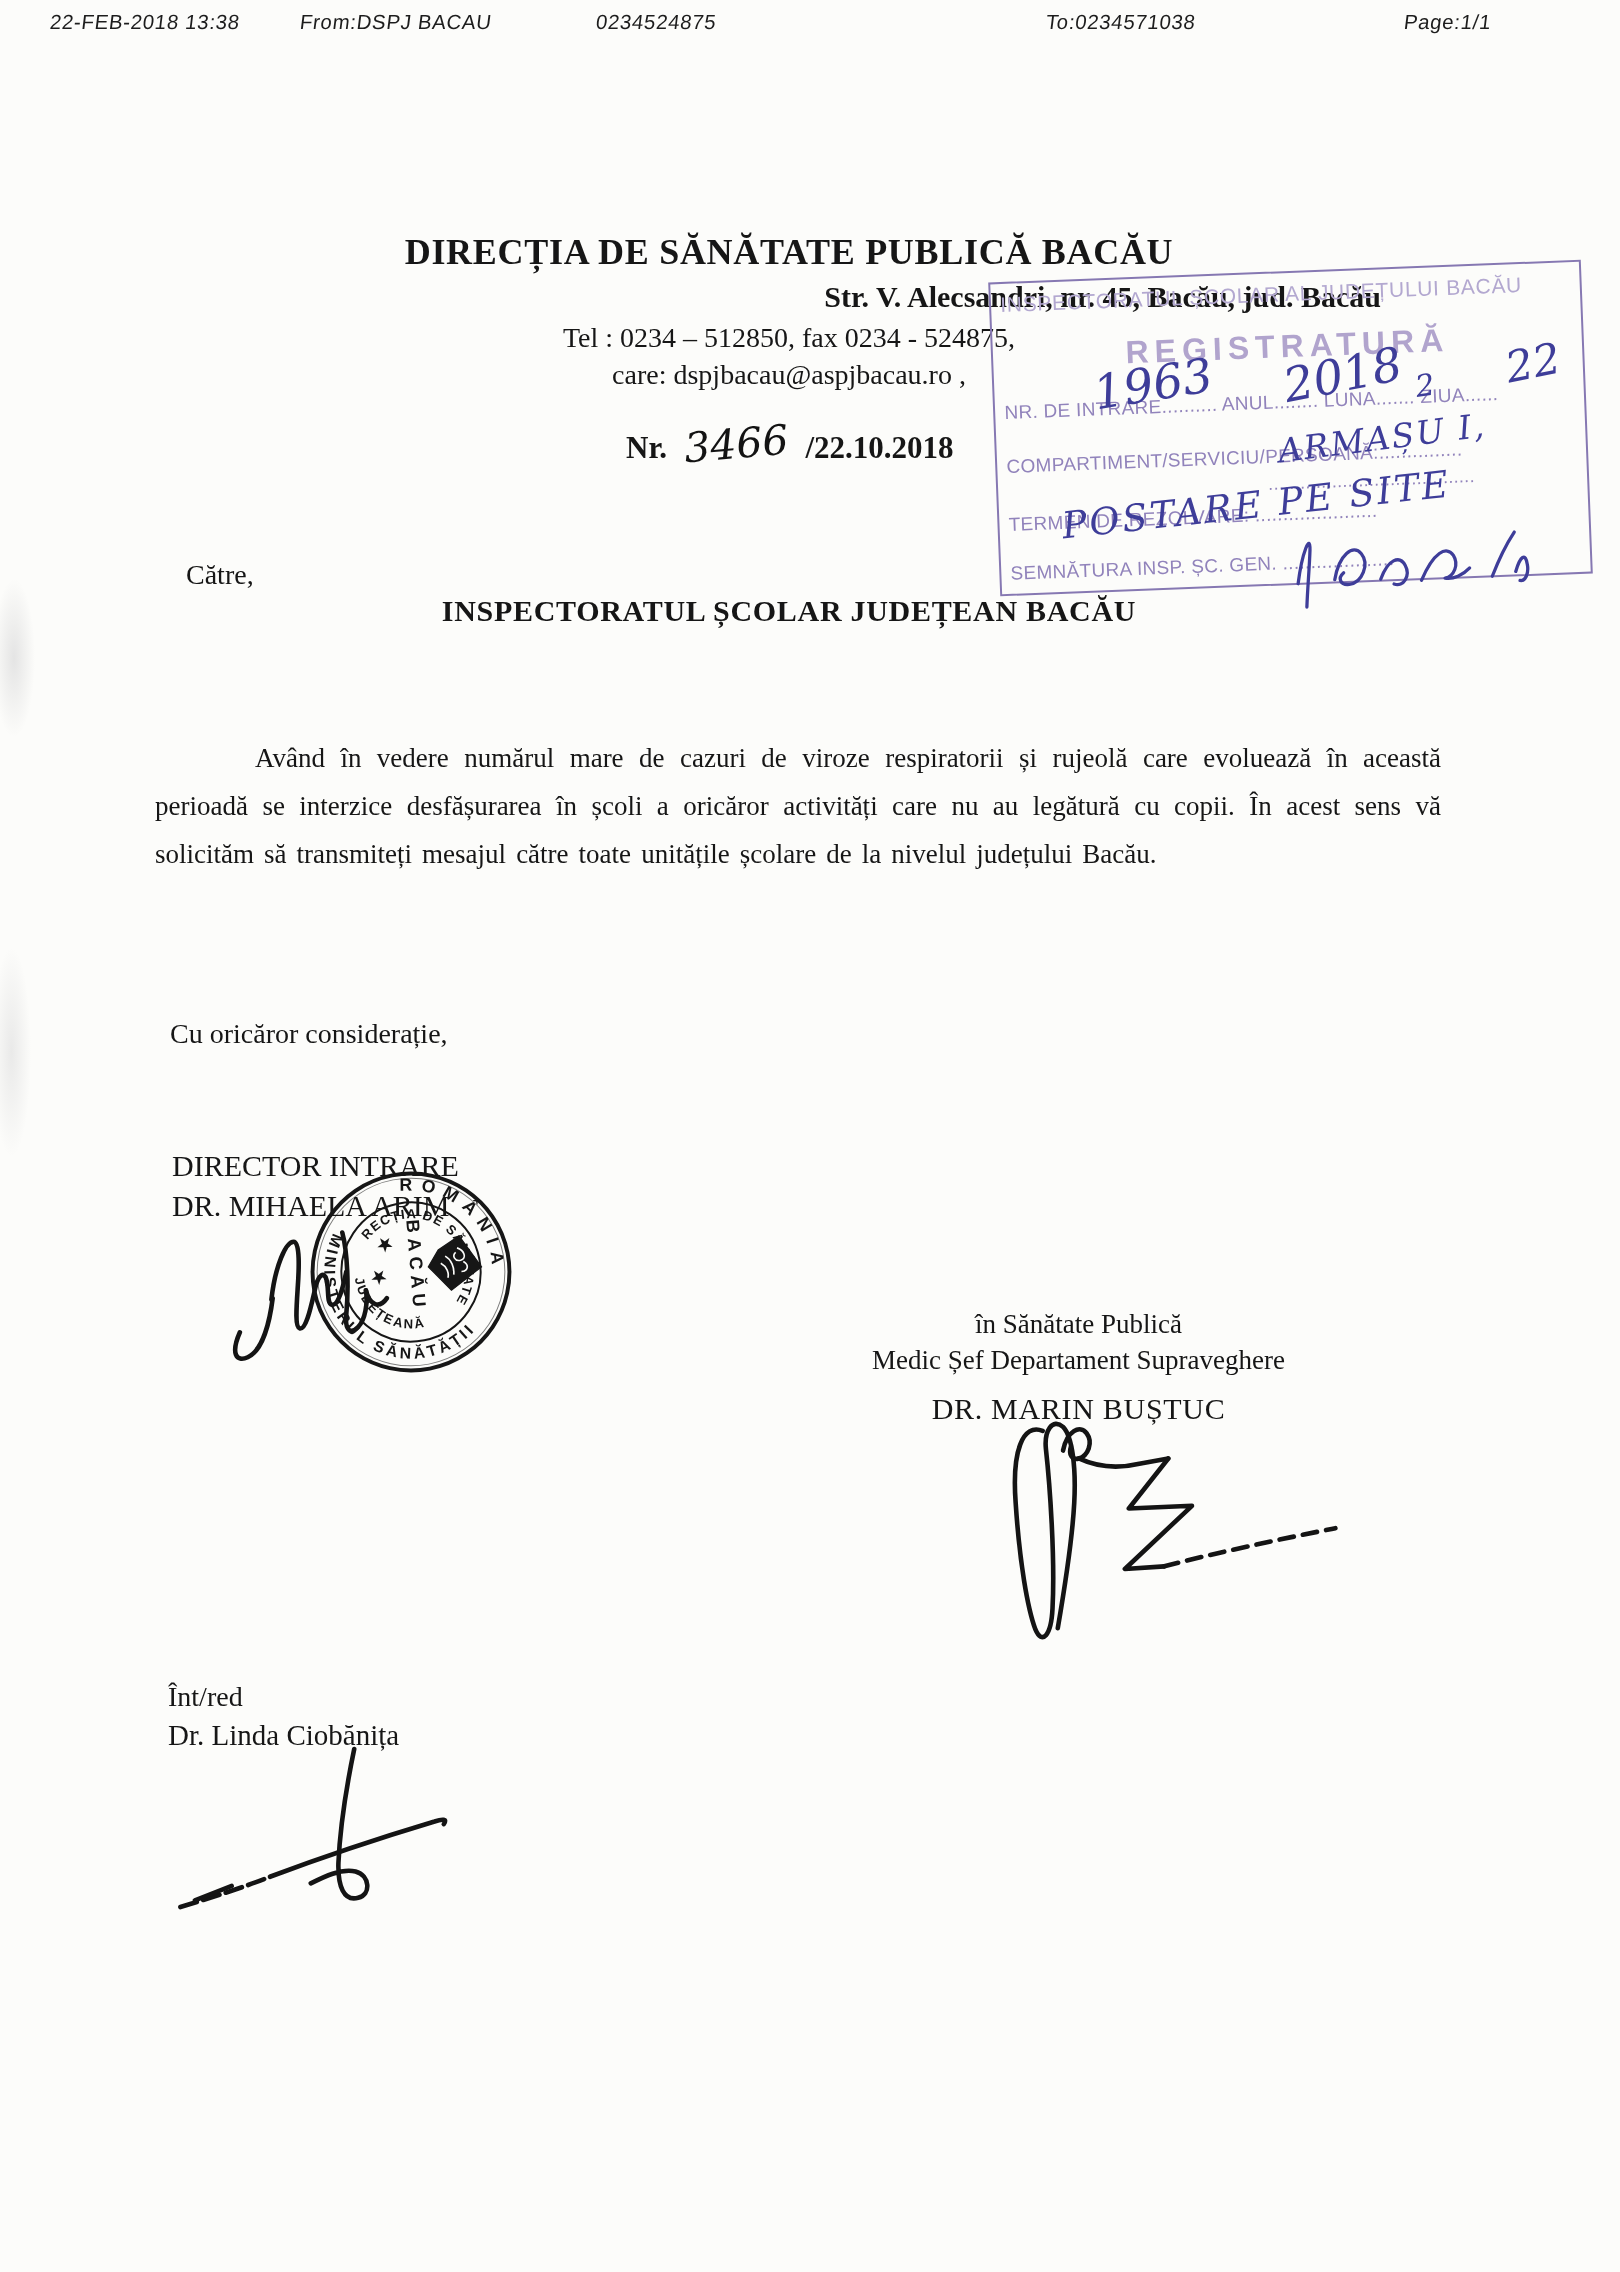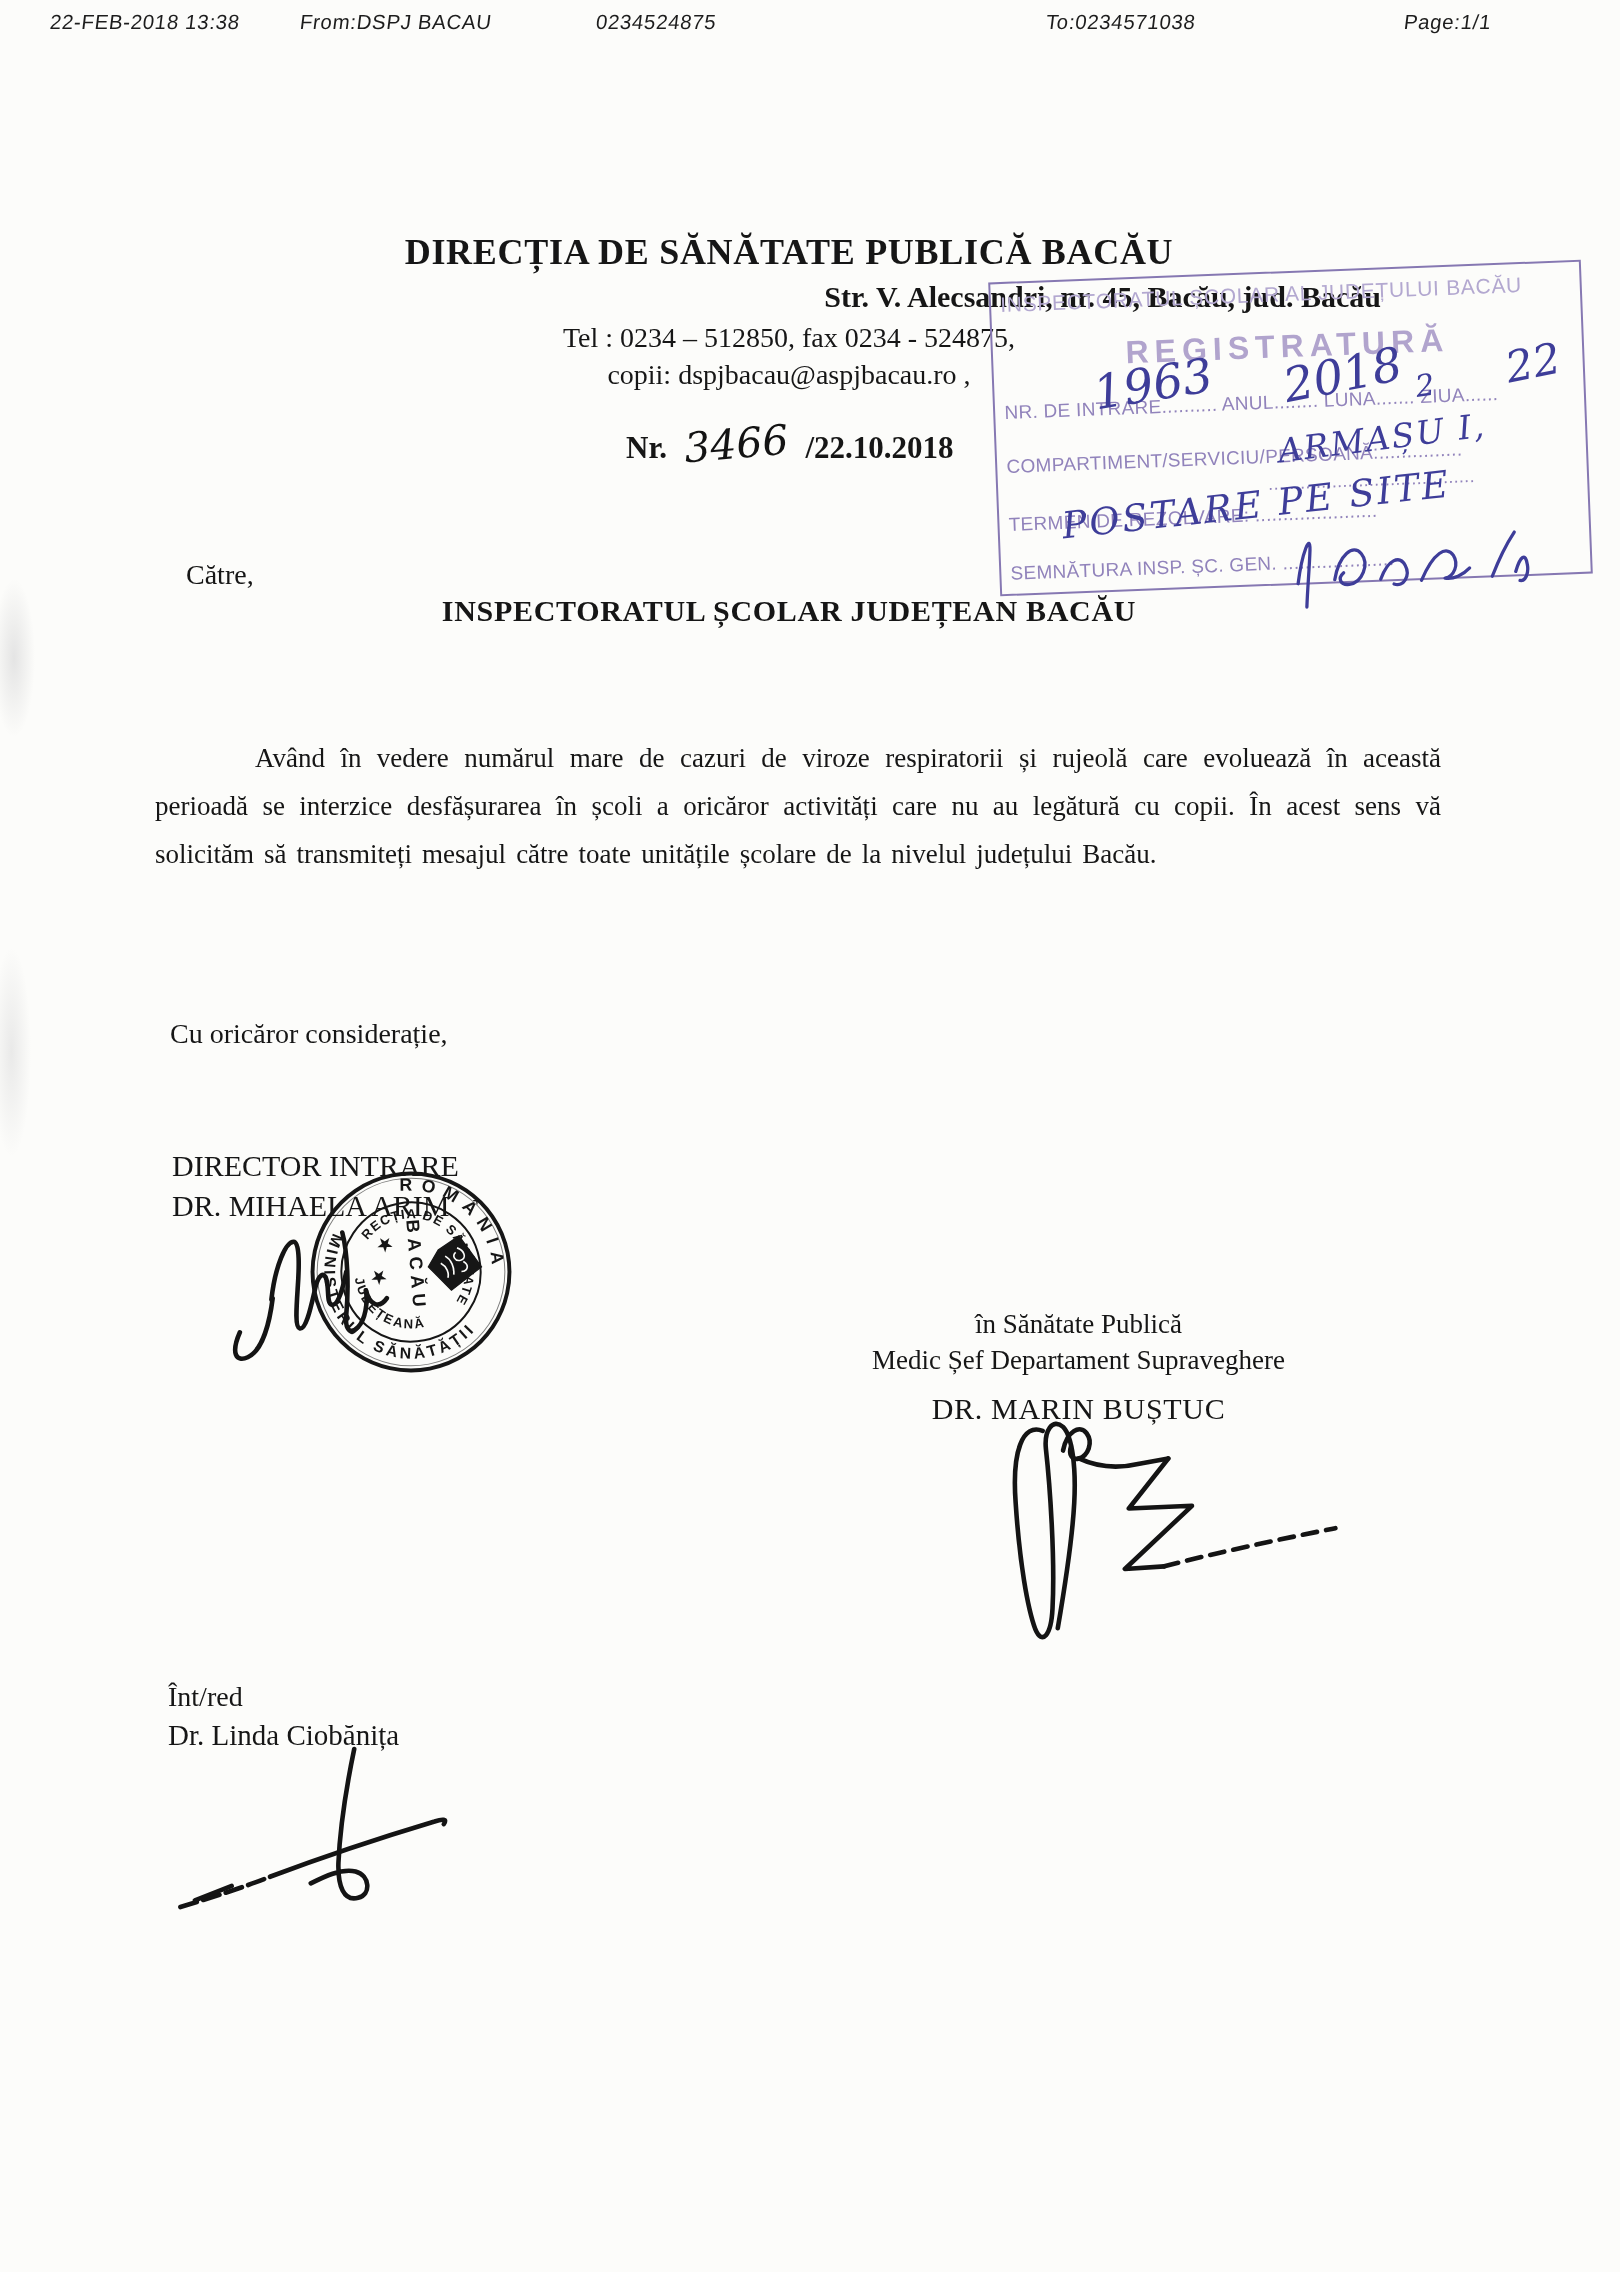--- a/index.html
+++ b/index.html
@@ -57,21 +57,21 @@
     <span class="fh" style="left:50px">22-FEB-2018 13:38</span>
     <span class="fh" style="left:300px">From:DSPJ BACAU</span>
     <span class="fh" style="left:596px">0234524875</span>
     <span class="fh" style="left:1046px">To:0234571038</span>
     <span class="fh" style="left:1404px">Page:1/1</span>
   </div>
 
   <div class="center-col lh-title">DIRECȚIA DE SĂNĂTATE PUBLICĂ BACĂU</div>
   <div class="center-col lh-addr">Str. V. Alecsandri, nr. 45, Bacău, jud. Bacău</div>
   <div class="center-col lh-tel">Tel : 0234 – 512850, fax 0234 -  524875,</div>
-  <div class="center-col lh-email">copii: dspjbacau@aspjbacau.ro ,</div>
+  <div class="center-col lh-email">care: dspjbacau@aspjbacau.ro ,</div>
 
   <div class="ref">
     <span class="ref-bold">Nr.</span>
     <span class="hw ref-num">3466</span>
     <span class="ref-bold">/22.10.2018</span>
   </div>
 
   <div class="registry">
     <div class="rg-l1">INSPECTORATUL ȘCOLAR AL JUDEȚULUI BACĂU</div>
     <div class="rg-title">REGISTRATURĂ</div>

